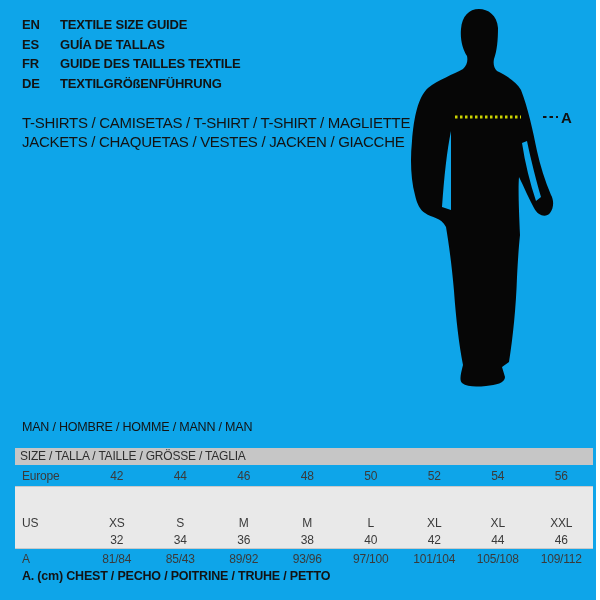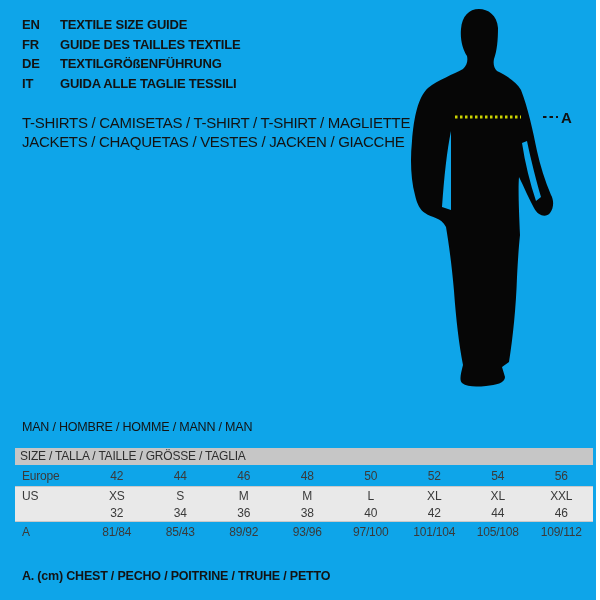--- a/index.html
+++ b/index.html
@@ -25,48 +25,48 @@
   .section-heading { position:absolute; left:22px; top:420px; font-size:12.5px; font-weight:normal; letter-spacing:-0.2px; color:#131313; }
 
   
   .size-table { position:absolute; left:15px; top:448px; width:578px; font-size:12px; letter-spacing:-0.2px; color:#3a3a3a; }
   .st-header { height:17px; line-height:17px; padding-left:5px; color:#2e2e2e; font-weight:normal; }
   .st-row { display:grid; grid-template-columns:70px repeat(8, 1fr); align-items:center; }
   .st-row .st-label { padding-left:7px; text-align:left; }
   .st-row .st-val { text-align:center; }
   .st-row-europe { height:21px; }
   .st-band { border-top:1px solid #c9c9c9; border-bottom:1px solid #c9c9c9; }
-  .st-row-us { height:17px; }
+  .st-row-us { height:17px;margin-top:27px; }
   .st-row-num { height:17px; }
   .st-row-a { height:20px; }
 
   
   .footnote { position:absolute; left:22px; top:569px; font-size:12.5px; font-weight:bold; letter-spacing:-0.2px; color:#131313; }
 </style>
 </head>
 <body>
 
 <div id="page">
 
   <div class="lang-block">
     <div class="lang-row">
       <span class="lang-code">EN</span>
       <span class="lang-label">TEXTILE SIZE GUIDE</span>
     </div>
     <div class="lang-row">
+      <span class="lang-code">ES</span>
+      <span class="lang-label">GUÍA DE TALLAS</span>
+    </div>
+    <div class="lang-row">
       <span class="lang-code">FR</span>
       <span class="lang-label">GUIDE DES TAILLES TEXTILE</span>
     </div>
     <div class="lang-row">
       <span class="lang-code">DE</span>
       <span class="lang-label">TEXTILGRÖßENFÜHRUNG</span>
-    </div>
-    <div class="lang-row">
-      <span class="lang-code">IT</span>
-      <span class="lang-label">GUIDA ALLE TAGLIE TESSILI</span>
     </div>
   </div>
 
   <div class="cat-block">
     <div class="cat-line">T-SHIRTS / CAMISETAS / T-SHIRT / T-SHIRT / MAGLIETTE</div>
     <div class="cat-line">JACKETS / CHAQUETAS / VESTES / JACKEN / GIACCHE</div>
   </div>
 
   <div class="figure-wrap">
     <svg viewBox="0 0 164 385" xmlns="http://www.w3.org/2000/svg">

